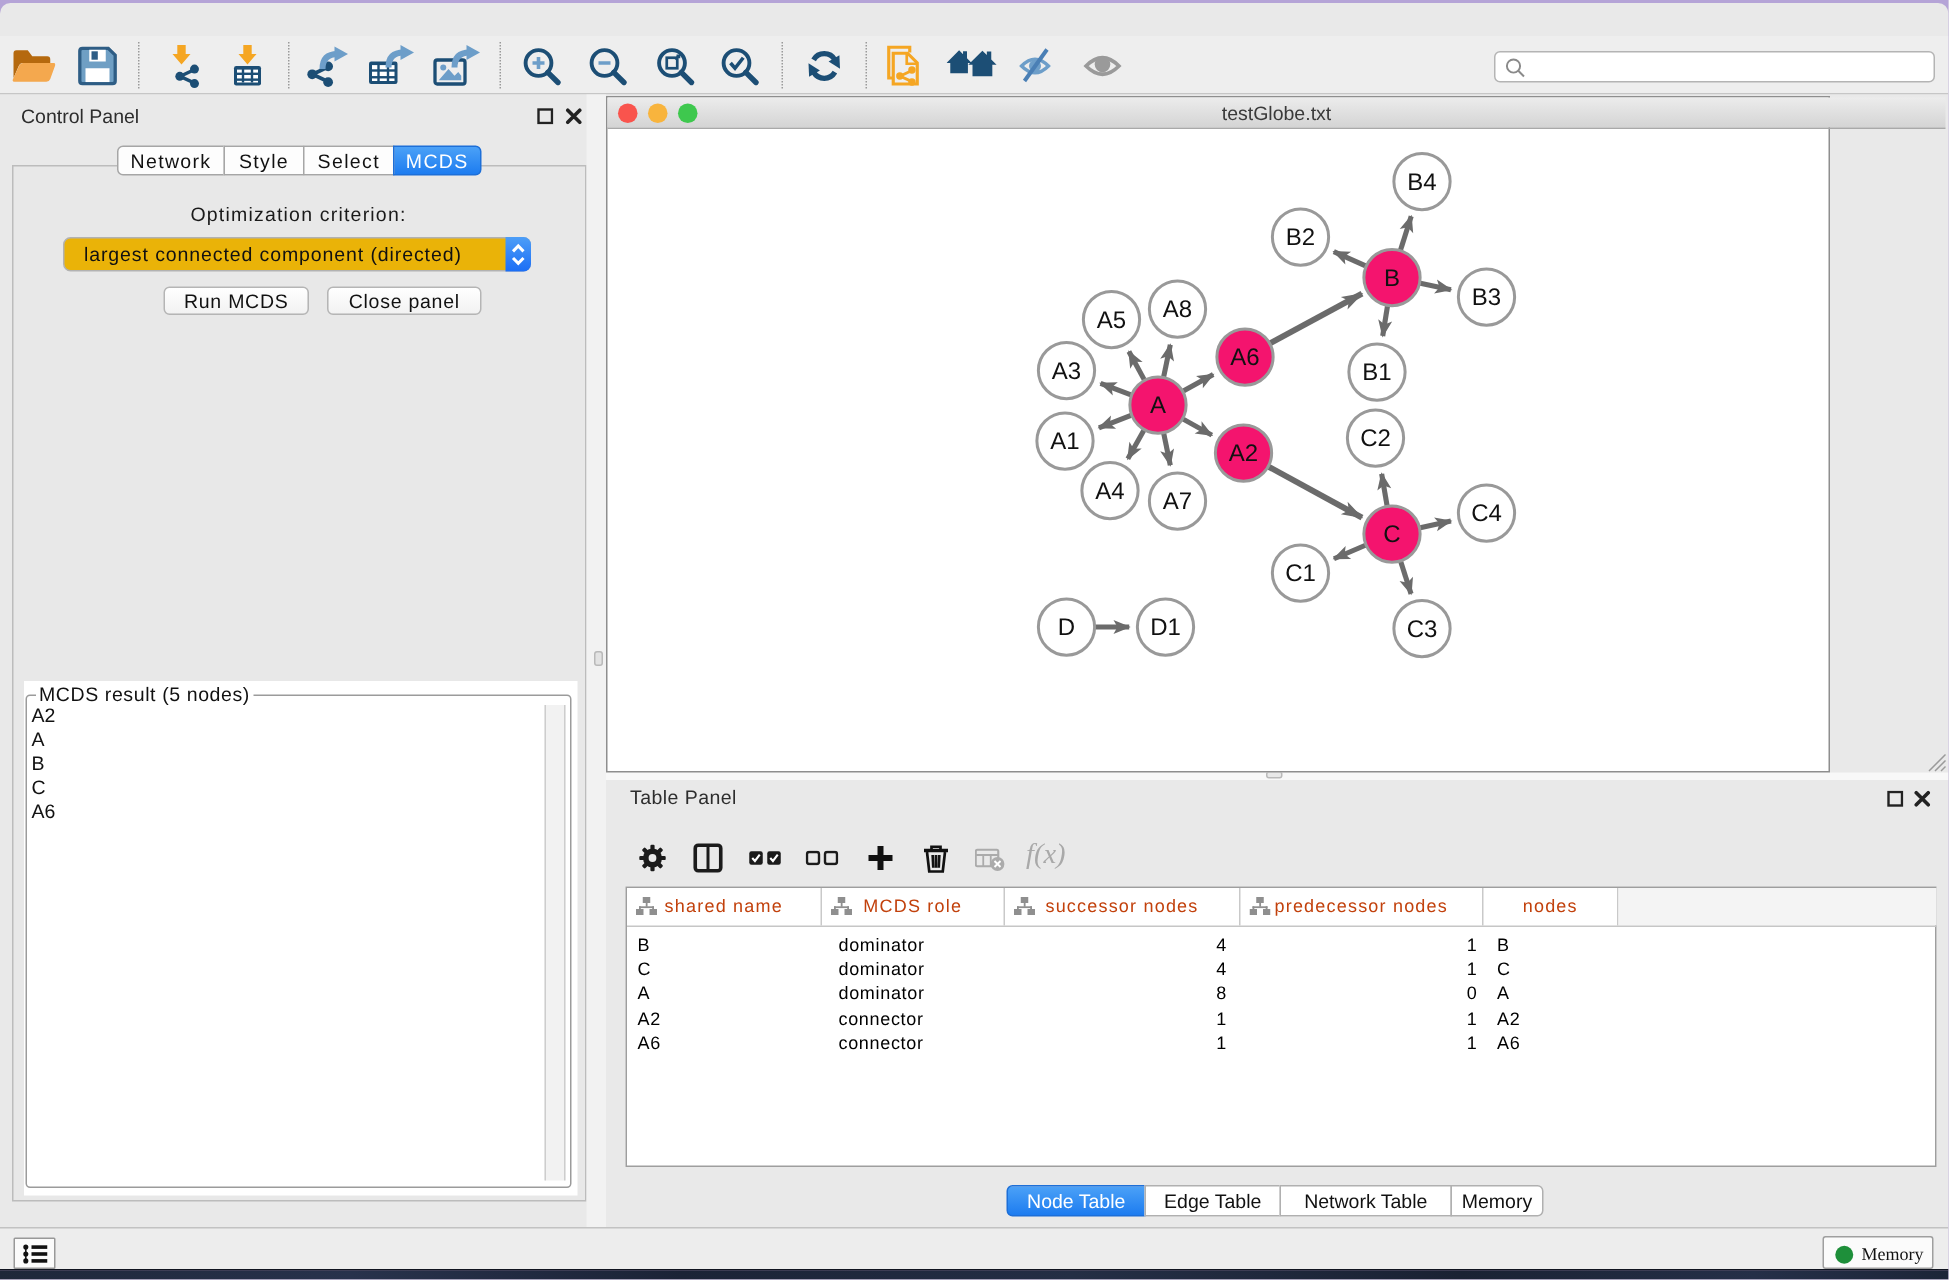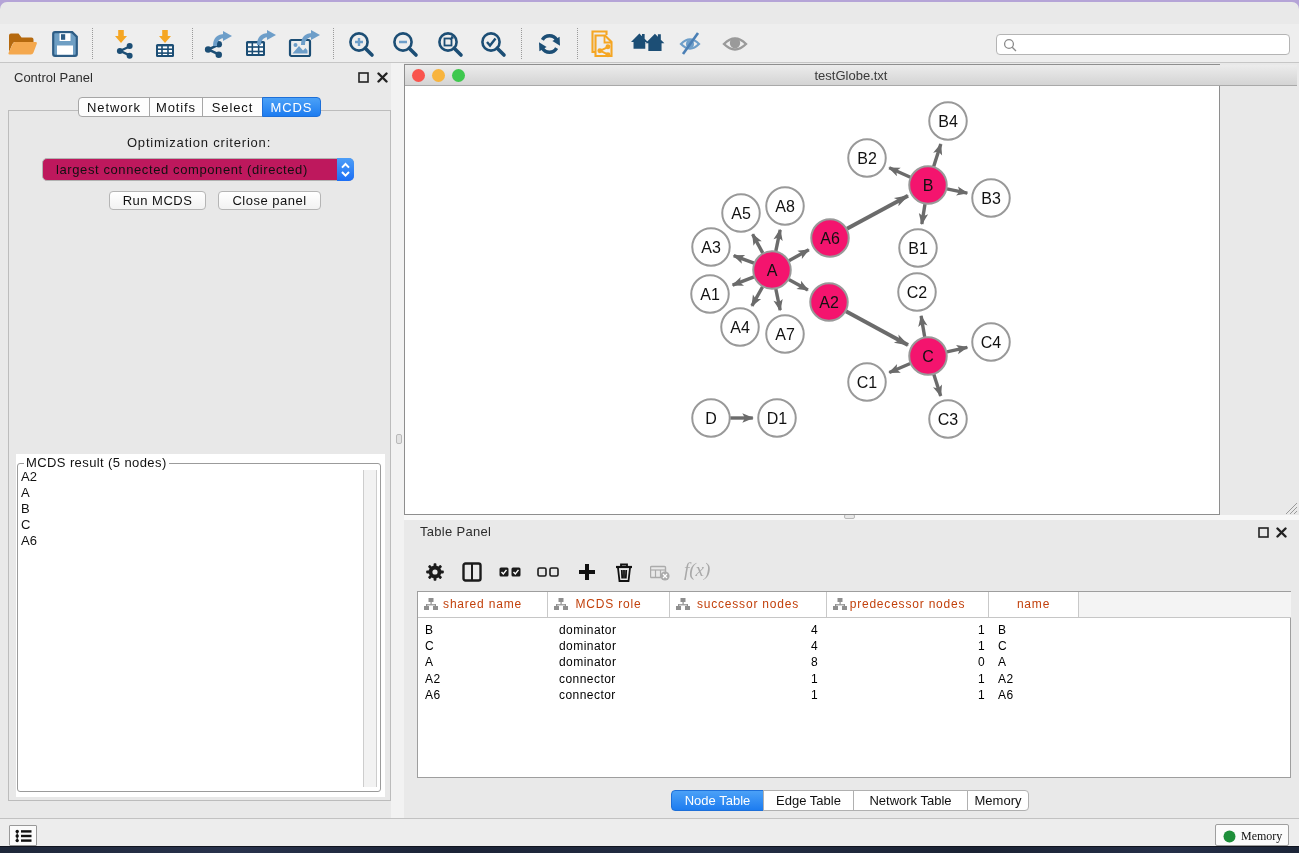--- a/index.html
+++ b/index.html
@@ -15,21 +15,21 @@
   #toolbar { left:0; top:22px; width:1299px; height:39px; background:#eeeeee; border-bottom:1px solid #c6c6c6; }
   .tsep { position:absolute; top:4px; height:31px; width:1px; border-left:1px dotted #9a9a9a; }
   #searchbox { left:996px; top:10px; width:294px; height:21px; background:#fff; border:1px solid #b4b4b4; border-radius:4px; }
   #main { left:0; top:61px; width:1299px; height:755px; background:#e9e9e9; }
   #cp-title { left:14px; top:7px; font-size:13px; color:#2d2d2d; }
   #cp-tabs { left:78px; top:34px; height:20px; }
   .tab { position:absolute; top:0; height:20px; border:1px solid #a6a6a6; background:#fdfdfd; font-size:13px; color:#111; text-align:center; line-height:19px; letter-spacing:0.9px; }
   .tab.sel { background:linear-gradient(#4ba1f7,#1d7cf0); color:#fff; border-color:#1d6fd8; }
   #cp-panel { left:8px; top:47px; width:383px; height:691px; background:#e8e8e8; border:1px solid #bcbcbc; }
   #opt-label { left:0; top:72px; width:398px; text-align:center; font-size:13px; color:#1a1a1a; letter-spacing:0.8px; }
-  #dropdown { left:42px; top:95px; width:312px; height:23px; background:#be185d; border:1px solid #b2b2b2; border-radius:5px;padding-left:12px; }
+  #dropdown { left:42px; top:95px; width:312px; height:23px; background:#eab308; border:1px solid #b2b2b2; border-radius:5px;padding-left:12px; }
   #dd-text { position:absolute; left:13px; top:3px; font-size:13px; color:#111; letter-spacing:0.6px; }
   #dd-btn { position:absolute; right:-1px; top:-1px; width:17px; height:23px; background:linear-gradient(#4d9ef7,#1b6ef5); border-radius:0 5px 5px 0; }
   .btn { position:absolute; top:128px; height:19px; background:linear-gradient(#ffffff,#f2f2f2); border:1px solid #b5b5b5; border-radius:4px; font-size:13px; color:#111; text-align:center; line-height:17px; letter-spacing:0.5px;margin-left:17px; }
   #results { left:16px; top:391px; width:369px; height:343px; background:#fff; }
   #groupbox { position:absolute; left:1px; top:9px; width:364px; height:329px; border:1px solid #9b9b9b; border-radius:3px; }
   #gb-label { position:absolute; left:6px; top:-9px; background:#fff; font-size:13px; color:#111; padding:0 2px; letter-spacing:0.4px; }
   #gb-list { position:absolute; left:3px; top:5px; font-size:13px; color:#111; line-height:16px; }
   #gb-scroll { position:absolute; left:345px; top:6px; width:14px; height:317px; background:#f2f2f2; border-left:1px solid #cdcdcd; border-right:1px solid #cdcdcd; }
   #netwin { left:404px; top:1px; width:816px; height:451px; background:#fff; border:1px solid #8e8e8e;padding-left:27px; }
   #net-titlebar { position:absolute; left:0; top:0; width:892px; height:21px; background:linear-gradient(#ececec,#d4d4d4); border-bottom:1px solid #a9a9a9; }
@@ -199,21 +199,21 @@
       <div id="cp-title" class="abs">Control Panel</div>
       <svg class="abs" style="left:358px;top:9px;" width="11" height="11">
           <rect x="1" y="1" width="9" height="9" fill="none" stroke="#222" stroke-width="1.6"></rect>
         </svg>
         <svg class="abs" style="left:377px;top:9px;" width="11" height="11">
           <path d="M1.5 1.5 L9.5 9.5 M9.5 1.5 L1.5 9.5" stroke="#222" stroke-width="2.4" stroke-linecap="round"></path>
         </svg>
       <div id="cp-panel" class="abs"></div>
       <div id="cp-tabs" class="abs">
         <div class="tab" style="left:0;width:72px;border-radius:4px 0 0 4px;">Network</div>
-        <div class="tab" style="left:71px;width:54px;">Motifs</div>
+        <div class="tab" style="left:71px;width:54px;">Style</div>
         <div class="tab" style="left:124px;width:61px;">Select</div>
         <div class="tab sel" style="left:184px;width:59px;border-radius:0 4px 4px 0;">MCDS</div>
       </div>
       <div id="opt-label" class="abs">Optimization criterion:</div>
       <div id="dropdown" class="abs">
         <div id="dd-text">largest connected component (directed)</div>
         <div id="dd-btn">
             <svg style="position:absolute;left:1.5px;top:2.5px;" width="13" height="18">
               <path d="M3 6.6 L6.5 3 L10 6.6" fill="none" stroke="#fff" stroke-width="2"></path>
               <path d="M3 11 L6.5 14.6 L10 11" fill="none" stroke="#fff" stroke-width="2"></path>
@@ -433,21 +433,21 @@
               <rect x="4.5" y="0" width="5" height="4"></rect>
               <rect x="0" y="8" width="5" height="4"></rect>
               <rect x="9" y="8" width="5" height="4"></rect>
               <rect x="6.5" y="4" width="1.2" height="2.5"></rect>
               <rect x="2" y="6.2" width="10" height="1.2"></rect>
               <rect x="2" y="6.2" width="1.2" height="2"></rect>
               <rect x="10.8" y="6.2" width="1.2" height="2"></rect>
             </g>
           </svg>
 <div class="hcell" style="left:571px;width:90px;">
-            <div class="hlabel">name</div>
+            <div class="hlabel">nodes</div>
           </div>
 <div class="abs" style="left:661px;top:0;width:212px;height:25px;background:#f4f4f4;"></div>
 <div class="abs" style="left:0;top:25px;width:873px;height:1px;background:#c6c6c6;"></div>
 <div class="cell" style="left:7px;top:31px;">B</div>
 <div class="cell" style="left:141px;top:31px;">dominator</div>
 <div class="cell" style="left:252px;top:31px;width:148px;text-align:right;">4</div>
 <div class="cell" style="left:409px;top:31px;width:158px;text-align:right;">1</div>
 <div class="cell" style="left:580px;top:31px;">B</div>
 <div class="cell" style="left:7px;top:47px;">C</div>
 <div class="cell" style="left:141px;top:47px;">dominator</div>

